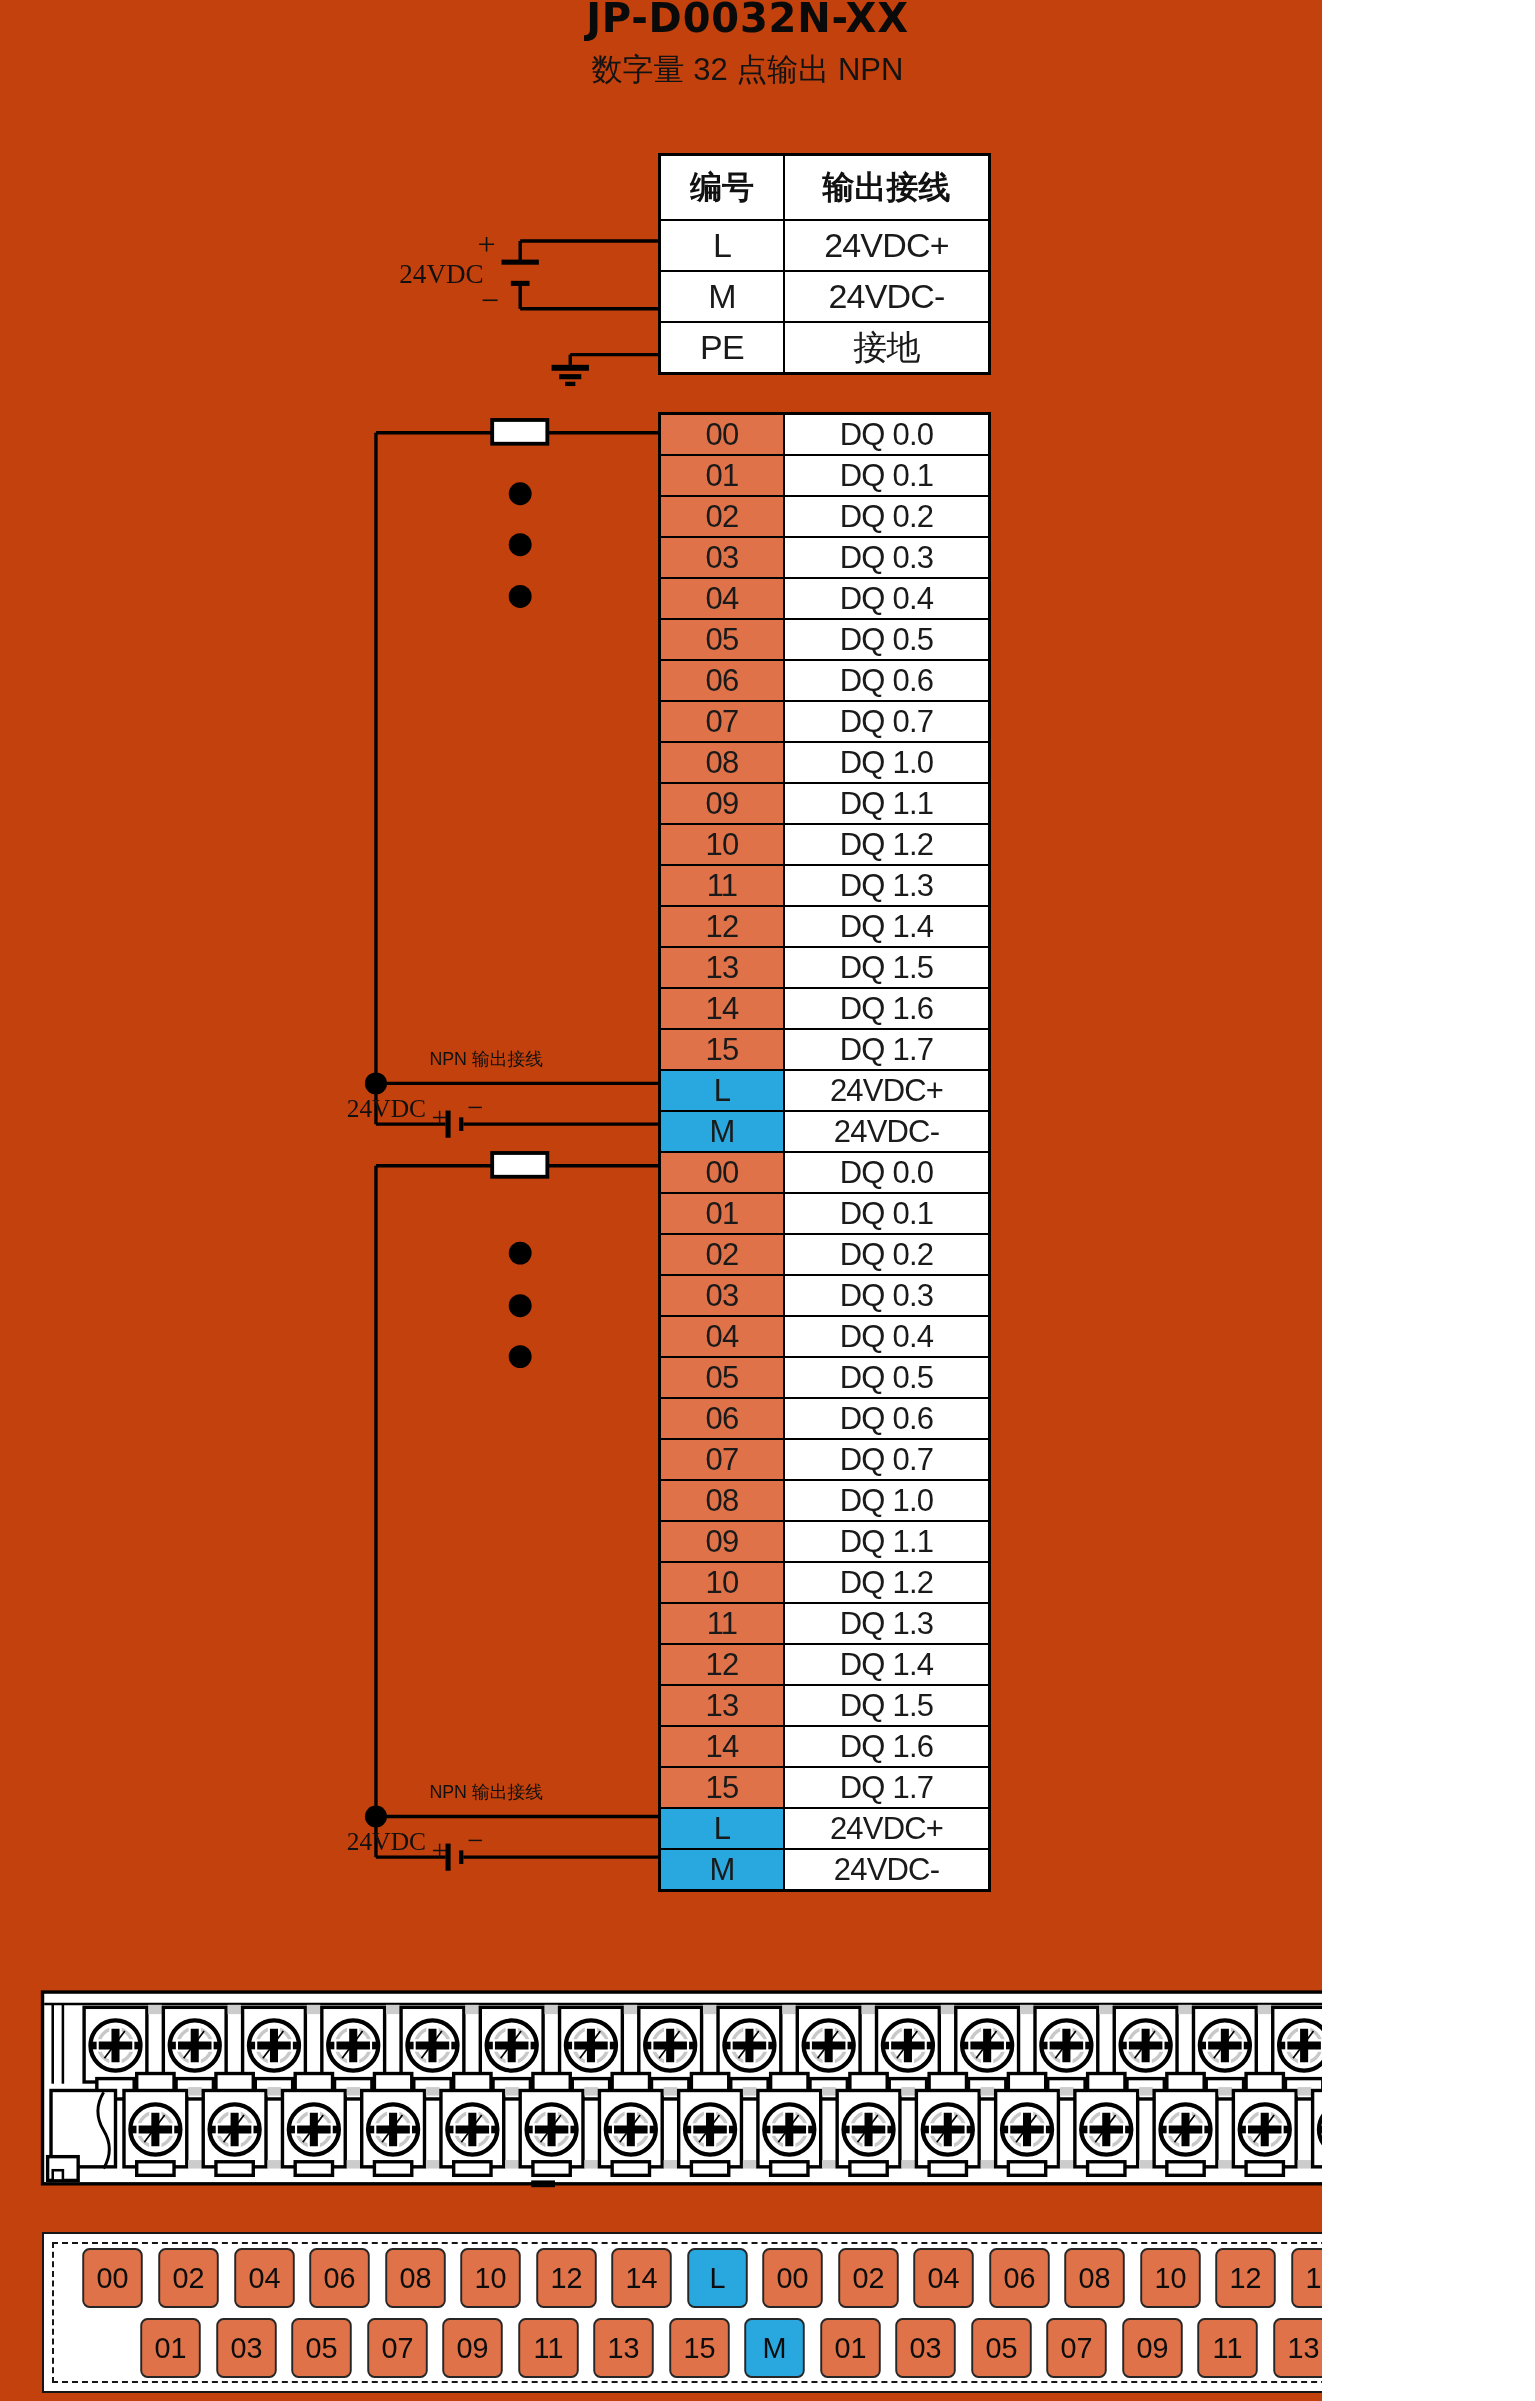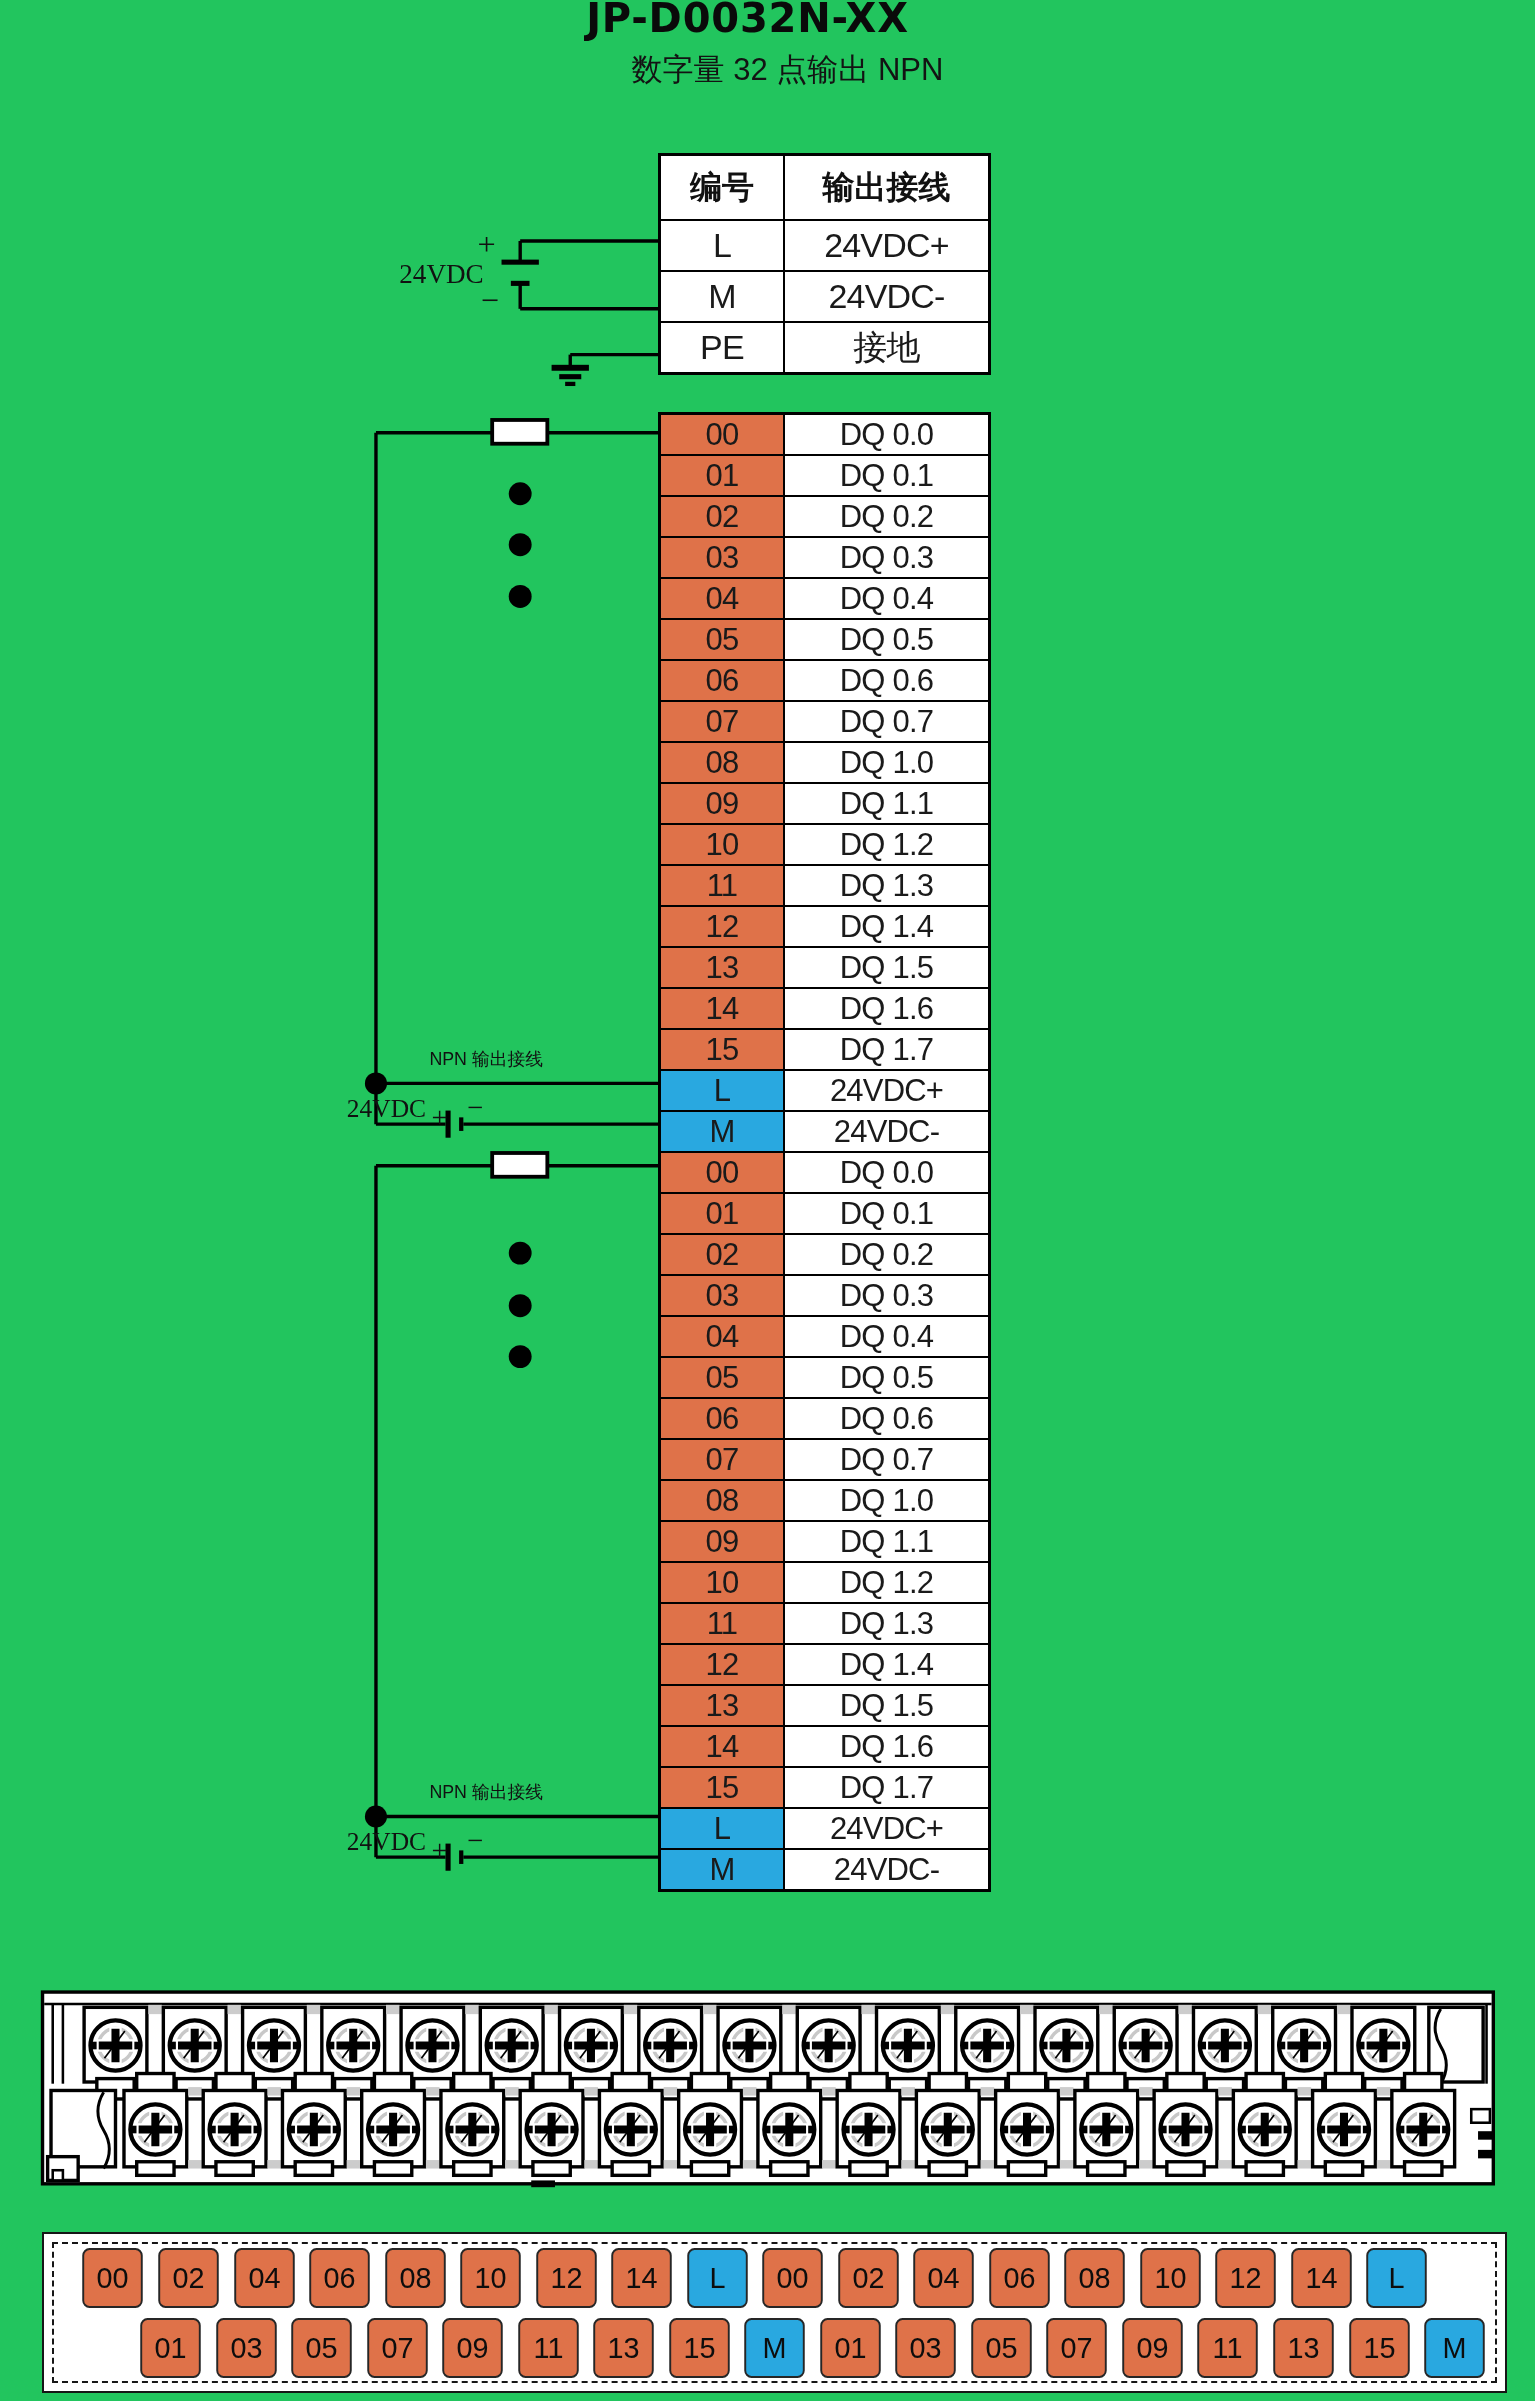--- a/index.html
+++ b/index.html
@@ -1,22 +1,22 @@
 <!DOCTYPE html>
 <html style="--orange: #DF7249; --blue: #29A8E0;font-size:13.6px"><head>
 <meta charset="utf-8">
 <style>
   html,body{margin:0;padding:0;background:#ffffff;}
-  .page{position:relative;width:1535px;height:2401px;background:#22c55e;overflow:hidden;
+  .page{position:relative;width:1322px;height:2401px;background:#c2410c;overflow:hidden;
         font-family:"Liberation Sans",sans-serif;color:#111;}
   .title{position:absolute;left:0;top:-5.1px;width:1495px;text-align:center;margin:0;
          font-family:"DejaVu Sans","Liberation Sans",sans-serif;font-weight:bold;
          font-size:40px;letter-spacing:0.8px;color:#0a0a0a;}
   .subtitle{position:absolute;left:0;top:49px;width:1495px;text-align:center;
-            font-size:31px;font-weight:400;color:#131313;padding-left:40px;}
+            font-size:31px;font-weight:400;color:#131313;}
   #diagram-svg{position:absolute;left:0;top:0;width:1535px;height:2401px;}
 
   
   .dtable{position:absolute;left:658px;border:2.1px solid #000;background:#fff;}
   #power-table{top:153px;}
   #main-table{top:412px;}
   .trow{display:flex;}
   .cell{box-sizing:border-box;border:1.3px solid #000;display:flex;
         align-items:center;justify-content:center;overflow:hidden;}
   .c1{width:124px;}

